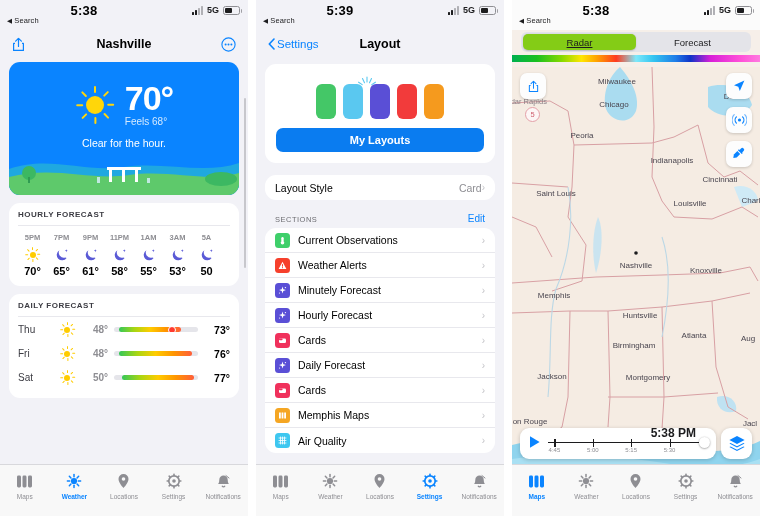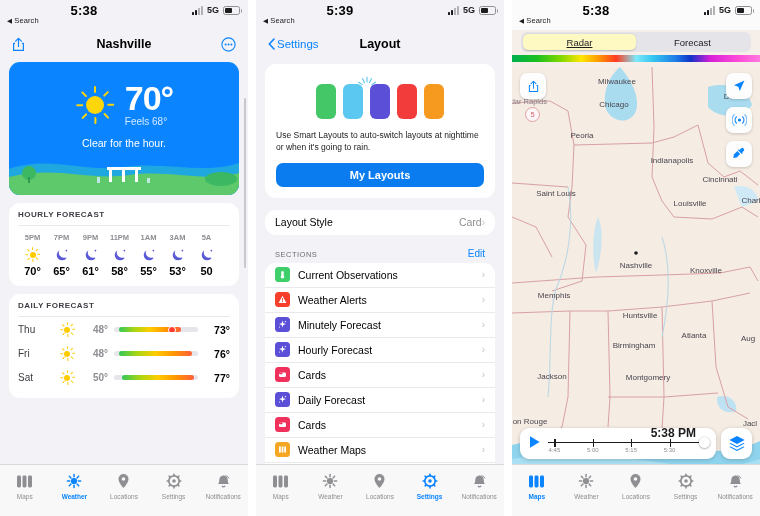--- a/index.html
+++ b/index.html
@@ -136,21 +136,21 @@
   .chev { color:#c4c4c8; font-size:10px; }
   .sechead { display:flex; align-items:flex-end; justify-content:space-between; margin:13px 19px 4px;}
   .sechead .st { font-size:7.5px; color:#6d6d72; letter-spacing:.5px;}
   .sechead .ed { font-size:10px; color:#0a84ff;}
   .sicon { width:15px; height:15px; border-radius:3.5px; margin-right:8px; flex-shrink:0;
      display:flex;align-items:center;justify-content:center; color:#fff; font-size:8px;}
 
   
   .seg { margin:2px 9px 0; height:20px; background:#e4e4e9; border-radius:6px; display:flex; padding:2px;}
   .seg div { flex:1; display:flex;align-items:center;justify-content:center; font-size:9.5px; color:#1c1c1e; border-radius:5px;}
-  .seg div.on { background:#fef9c3; box-shadow:0 .5px 1.5px rgba(0,0,0,.18);text-decoration:underline;}
+  .seg div.on { background:#84cc16; box-shadow:0 .5px 1.5px rgba(0,0,0,.18);text-decoration:underline;}
   .gradbar { height:7px; margin-top:3px;
     background:linear-gradient(90deg,#00b050 0%,#19c020 10%,#86d900 20%,#ffe600 28%,#ffa400 34%,#ff3b1f 42%,#7ee8fa 50%,#34c5f0 57%,#1f7de8 66%,#1033c8 72%,#d81fd8 80%,#ff4fd8 92%,#ff7ae0 100%);}
   .map { position:absolute; left:0; right:0; top:67px; bottom:0; background:#f4ece4; overflow:hidden;}
   .mctl { position:absolute; width:26px; background:#fdfdfd; border-radius:7px;
      box-shadow:0 1px 3px rgba(0,0,0,.18); display:flex;align-items:center;justify-content:center;}
   .player { position:absolute; left:8px; right:44px; bottom:57px; height:31px;
      background:#fff; border-radius:9px; box-shadow:0 1px 4px rgba(0,0,0,.2); display:flex; align-items:center; padding:0 8px;}
   .track { flex:1; margin-left:7px; position:relative; height:22px;}
   .tline { position:absolute; top:9px; left:0; right:0; height:1.6px; background:#1c1c1e;}
   .tick { position:absolute; top:6px; width:1.2px; height:8px; background:#1c1c1e;}
@@ -507,21 +507,20 @@
     <div class="swatches">
       <svg class="spark" width="22" height="13" viewBox="0 0 22 13">
         <path d="M11 1v5M6.5 2.6l2 4.2M15.5 2.6l-2 4.2M2.6 6.2l3.6 2.4M19.4 6.2l-3.6 2.4" stroke="#5ac8f0" stroke-width="1.1" stroke-linecap="round"></path>
       </svg>
       <div class="swatch" id="sw0" style="background: rgb(68, 199, 103);"></div>
       <div class="swatch" id="sw1" style="background: rgb(90, 200, 240);"></div>
       <div class="swatch" id="sw2" style="background: rgb(90, 79, 214);"></div>
       <div class="swatch" id="sw3" style="background: rgb(242, 59, 59);"></div>
       <div class="swatch" id="sw4" style="background: rgb(245, 154, 30);"></div>
     </div>
-    <div class="wtext">Use Smart Layouts to auto-switch layouts at nighttime or when it's going to rain.</div>
     <div class="bigbtn">My Layouts</div>
   </div>
 
   <div class="rowcard">
     <div class="srow">
       <span class="lbl">Layout Style</span>
       <span class="val">Card</span>
       <span class="chev">›</span>
     </div>
   </div>
@@ -606,21 +605,21 @@
         <span class="chev">›</span>
       </div>
       <div class="srow">
         <span class="sicon" style="background:#f5a623">
           <svg width="9" height="9" viewBox="0 0 9 9">
             <rect x="1" y="1.5" width="1.8" height="6" fill="#fff"></rect>
             <rect x="3.6" y="1.5" width="1.8" height="6" fill="#fff"></rect>
             <rect x="6.2" y="1.5" width="1.8" height="6" fill="#fff"></rect>
           </svg>
         </span>
-        <span class="lbl">Weather Maps</span>
+        <span class="lbl">Memphis Maps</span>
         <span class="chev">›</span>
       </div>
       <div class="srow">
         <span class="sicon" style="background:#3ec7f0">
           <svg width="9" height="9" viewBox="0 0 9 9">
             <g stroke="#fff" stroke-width=".8" stroke-linecap="round">
               <path d="M1 2h7M1 4.5h7M1 7h7M2.5 1v7M4.5 1v7M6.5 1v7"></path>
             </g>
           </svg>
         </span>

